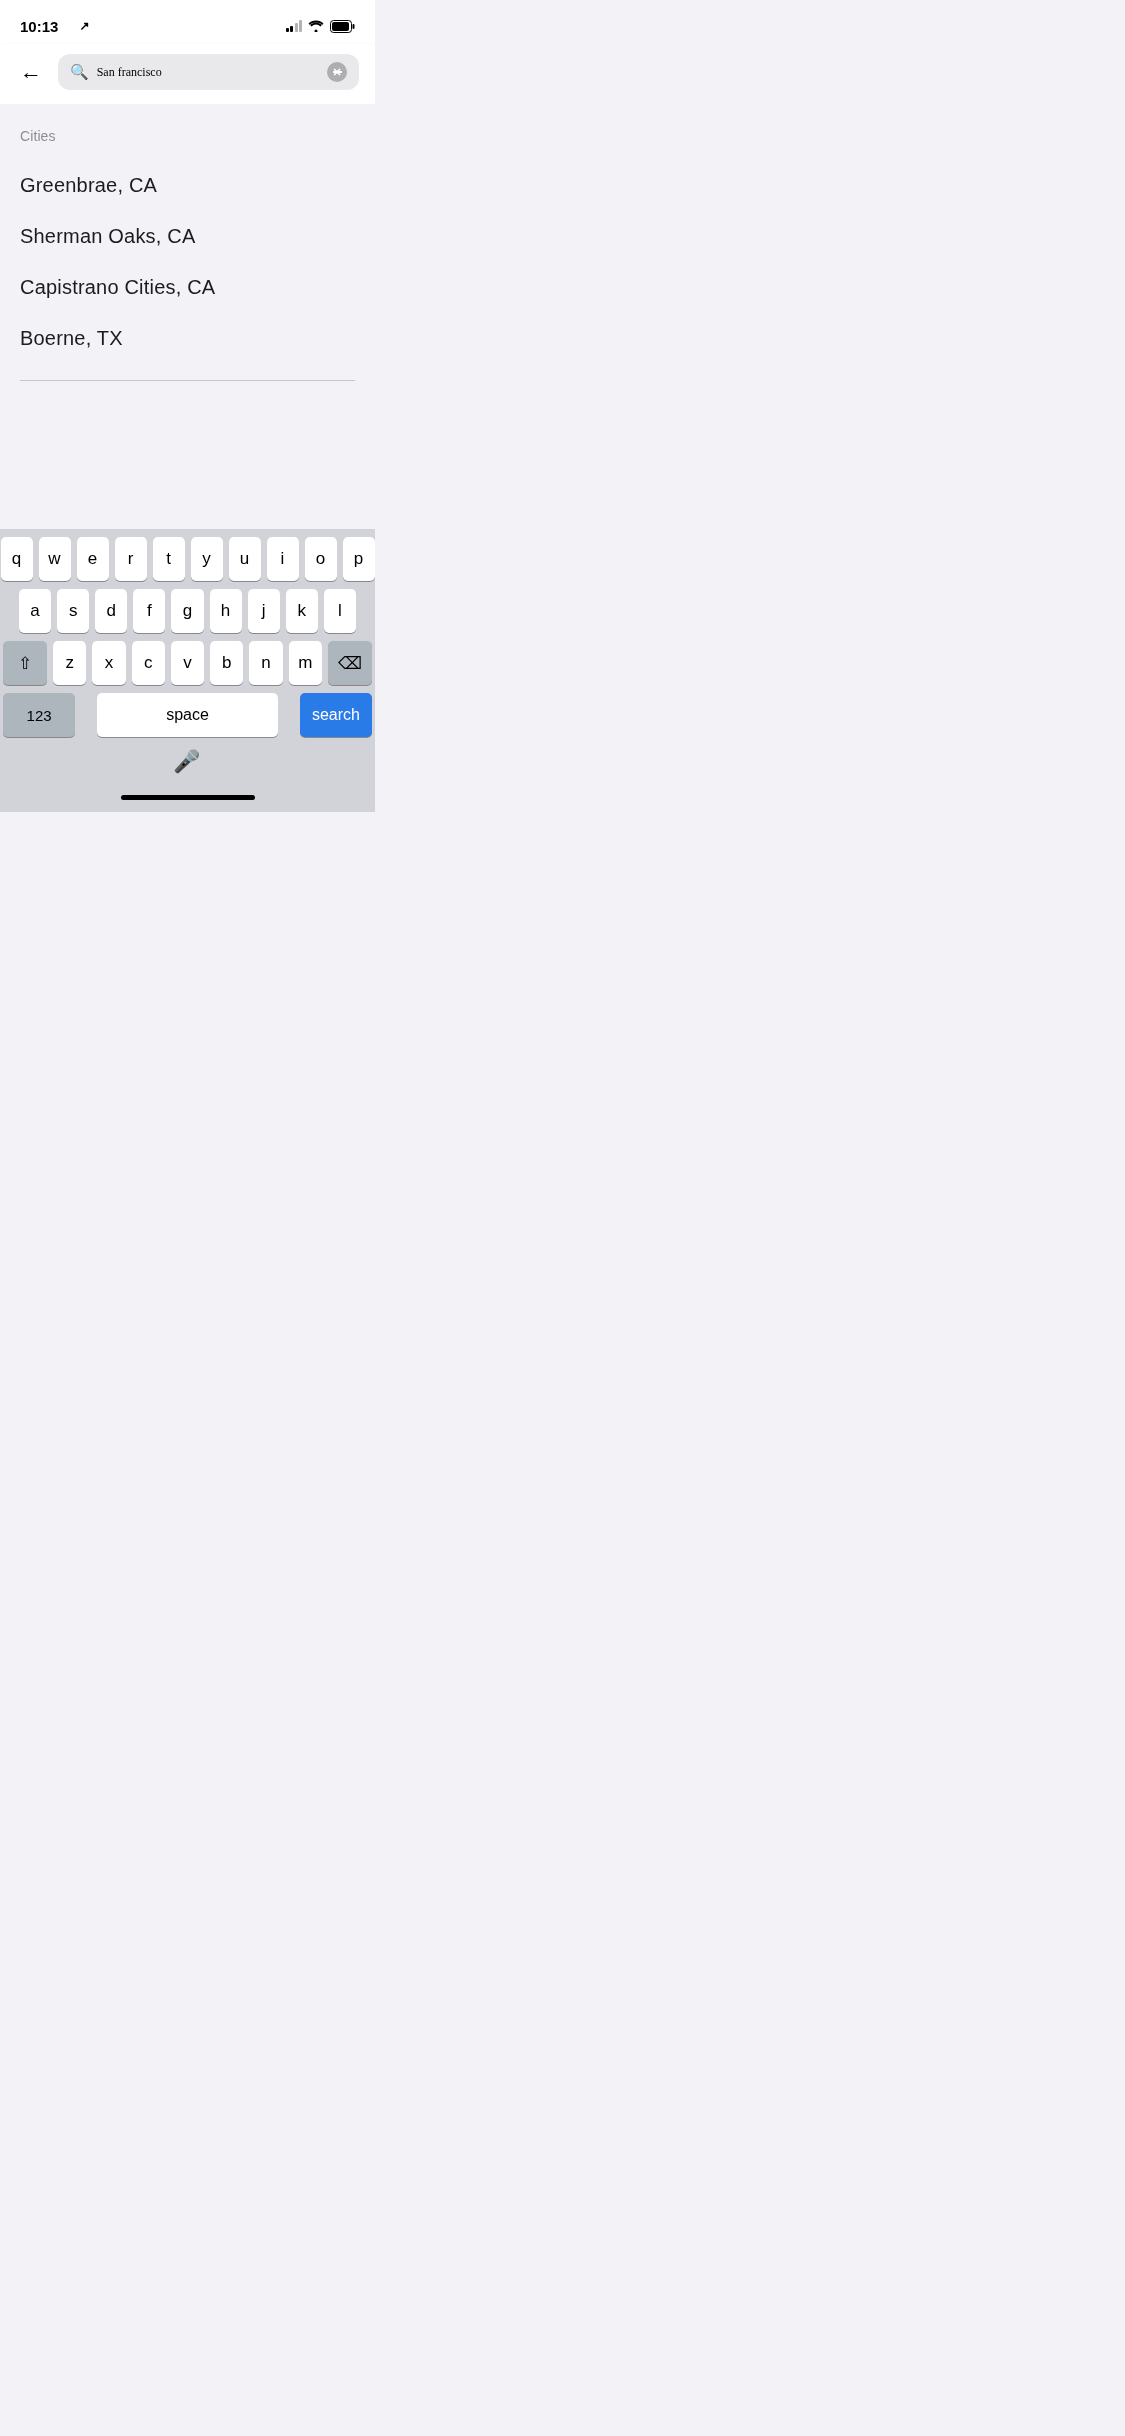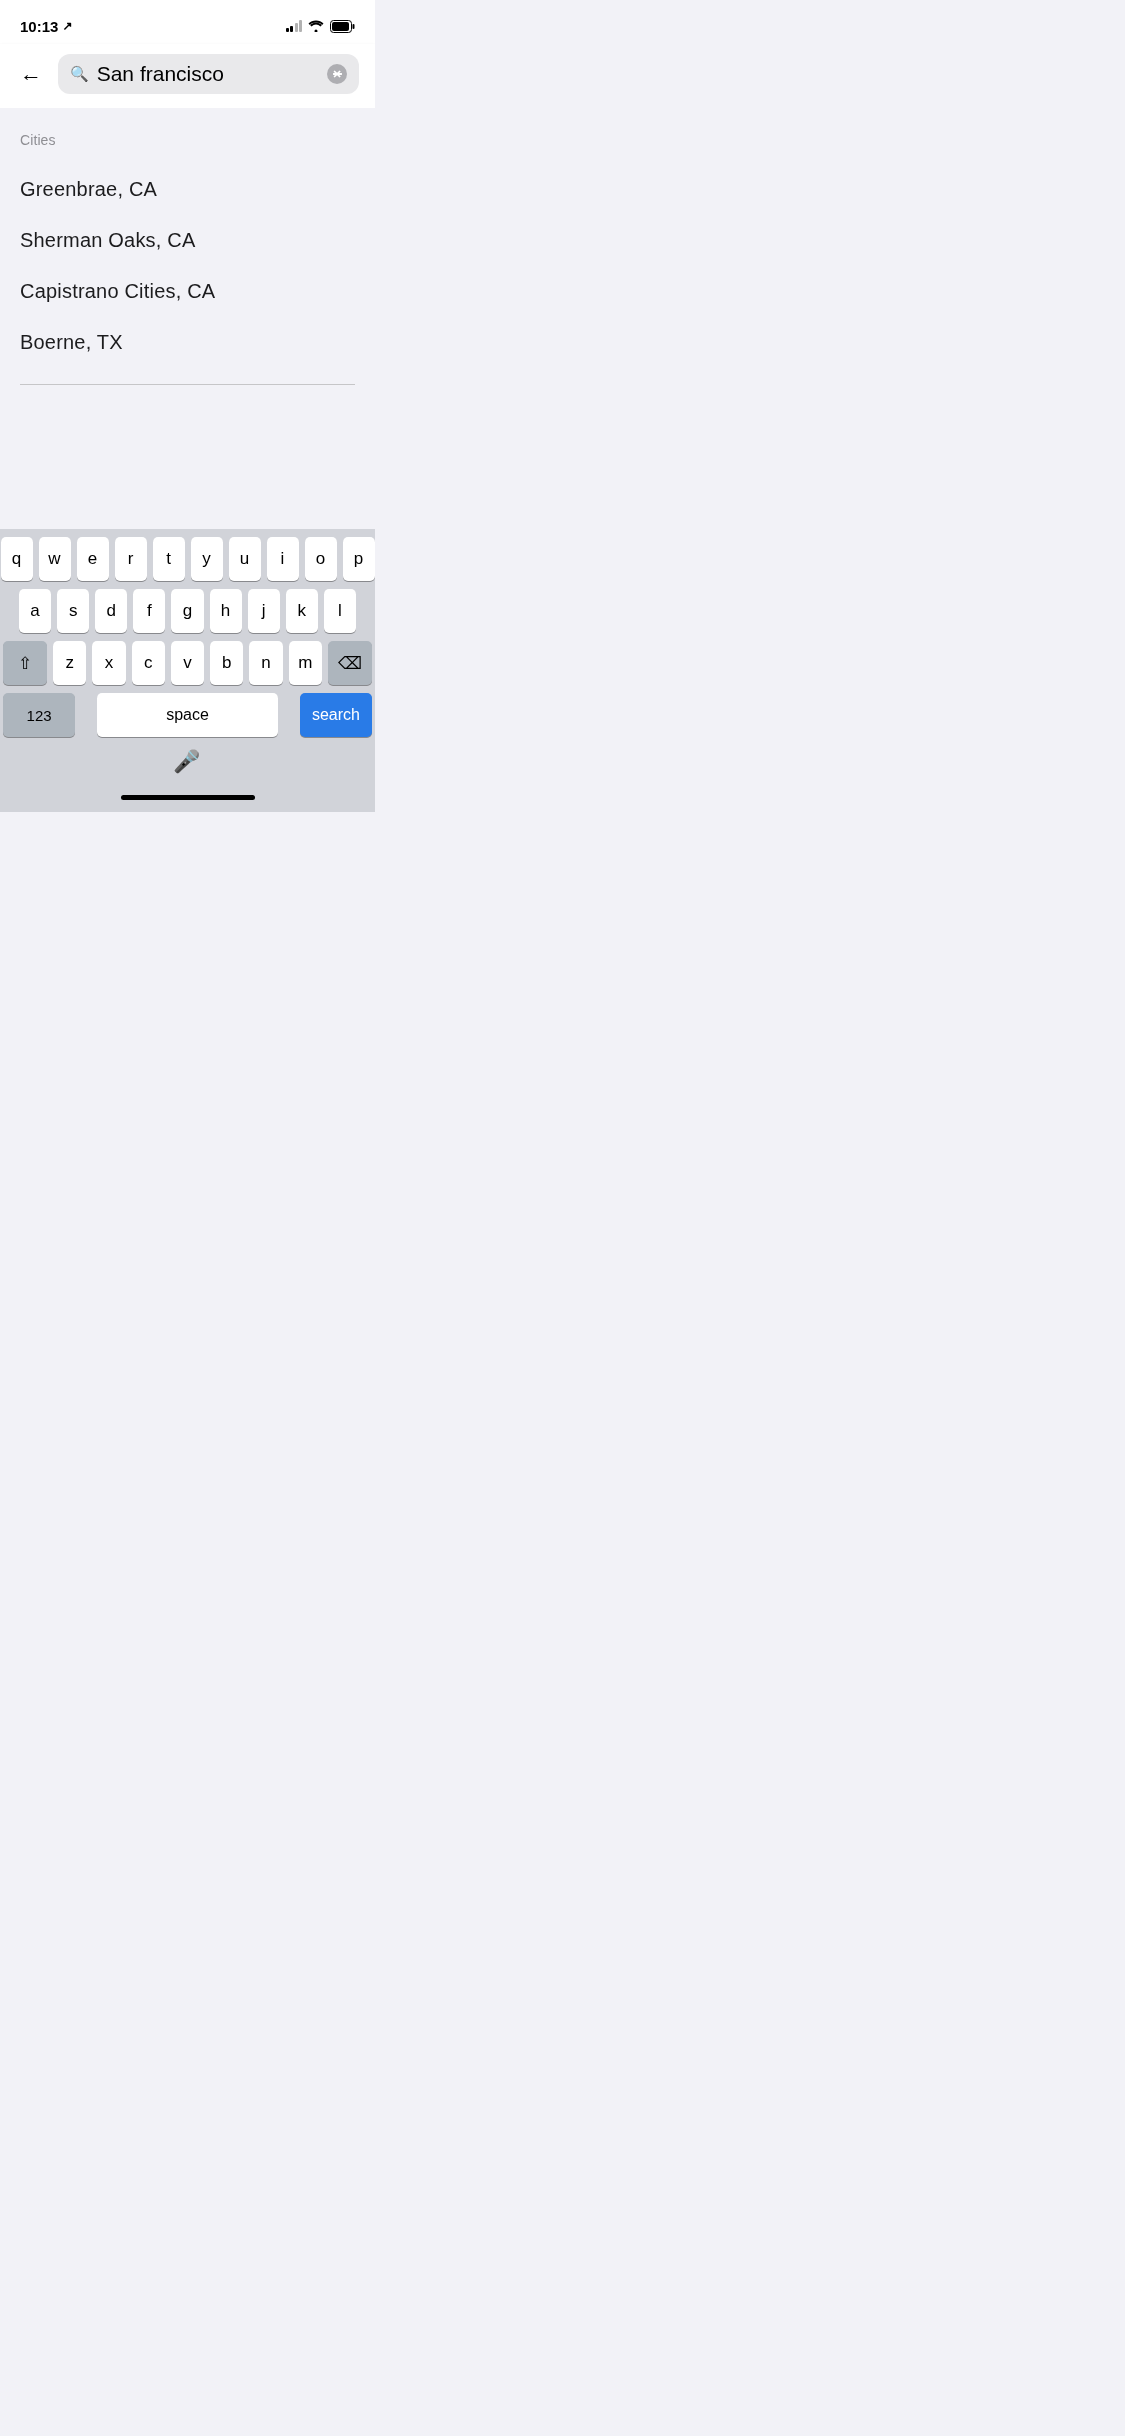--- a/index.html
+++ b/index.html
@@ -27,21 +27,21 @@
       background: #fff;
       height: 44px;
     }
 
     .status-time {
       font-size: 15px;
       font-weight: 600;
       color: #000;
       display: flex;
       align-items: center;
-      gap: 4px;
+      gap: 21px;
     }
 
     .location-arrow {
       font-size: 12px;
       color: #000;
     }
 
     .status-icons {
       display: flex;
       align-items: center;
@@ -94,25 +94,26 @@
       gap: 8px;
     }
 
     .search-icon-glyph {
       color: #8e8e93;
       font-size: 15px;
     }
 
     .search-input-text {
       flex: 1;
-      font-size: 21px;
+      font-size: 12px;
       color: #000;
       background: transparent;
       border: none;
       outline: none;
+      font-family: Liberation Serif, serif;
     }
 
     .clear-button {
       width: 20px;
       height: 20px;
       background: #aeaeb2;
       border-radius: 50%;
       display: flex;
       align-items: center;
       justify-content: center;

